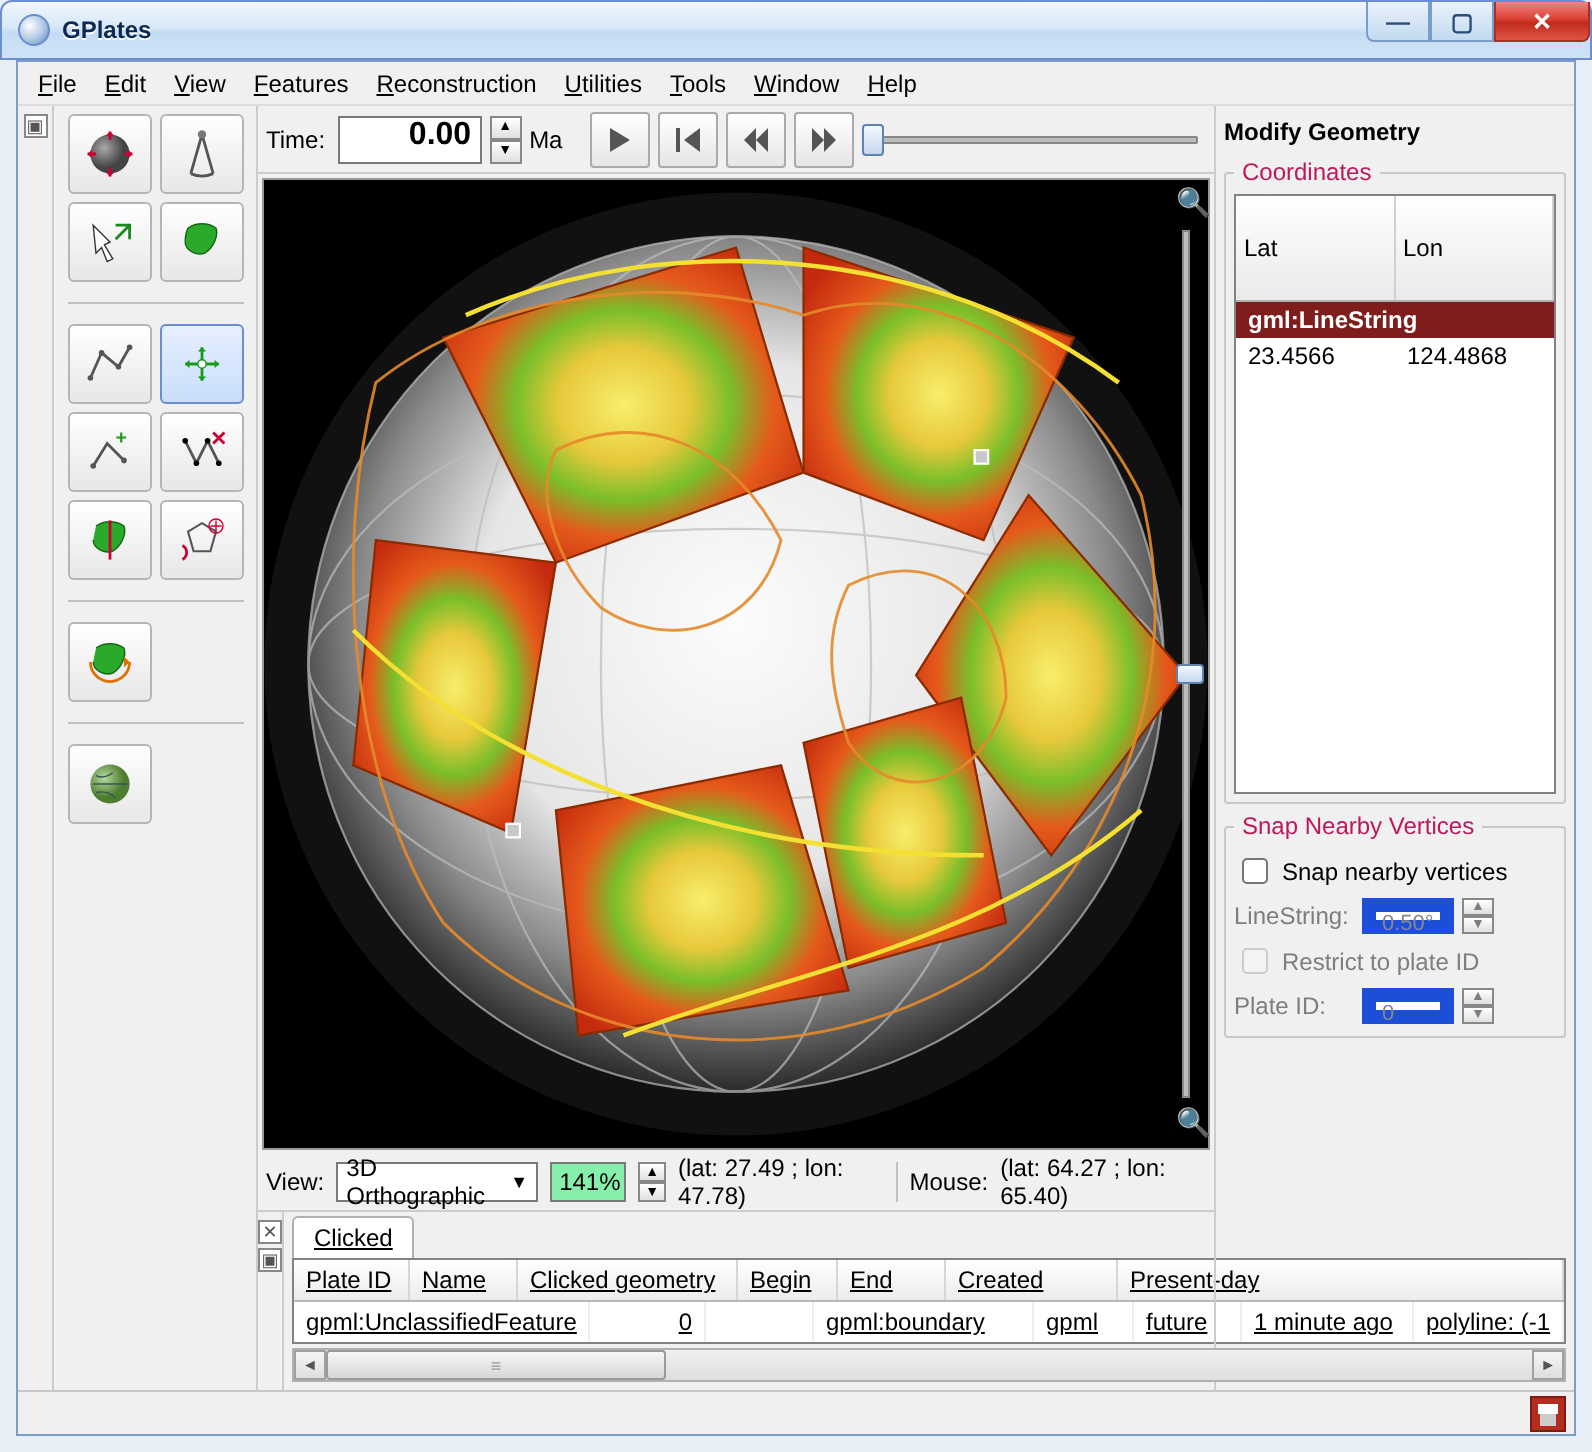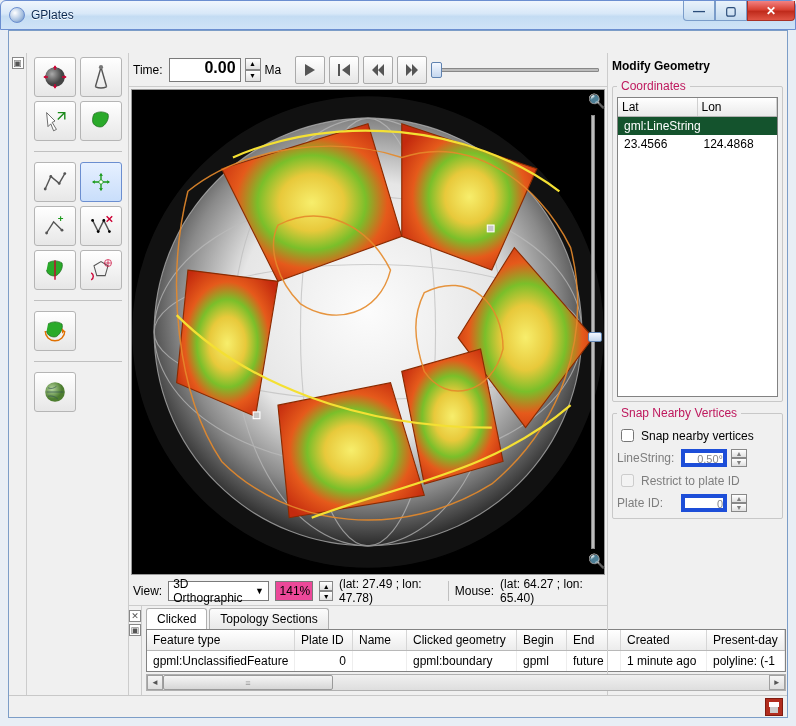--- a/index.html
+++ b/index.html
@@ -2,21 +2,21 @@
 <html><head>
 <meta charset="utf-8">
 <style>
   * { box-sizing: border-box; }
   html, body { margin: 0; padding: 0; font-family: "Segoe UI", Tahoma, sans-serif; font-size: 12px; overflow: hidden; }
   body { width: 796px; height: 726px; background: #e8eef5; }
 
   
   .titlebar { height: 30px; background: linear-gradient(to bottom, #f0f6fd 0%, #d8e8f8 45%, #c4dcf3 55%, #cfe3f7 100%); border: 1px solid #6b8ed0; display: flex; align-items: center; padding: 0 0 0 8px; border-radius: 6px 6px 0 0; position: relative; }
   .titlebar-icon { width: 16px; height: 16px; margin-right: 6px; border-radius: 50%; background: radial-gradient(circle at 35% 35%, #fff, #a7c0e0 60%, #5b82b6); border: 1px solid #6b8ed0; }
-  .titlebar-text { color: #0b2951; font-weight: 400; text-shadow: 0 1px 0 #fff; }
+  .titlebar-text { color: #0b2951; font-weight: 700; text-shadow: 0 1px 0 #fff; }
   .win-controls { position: absolute; right: 0; top: 0; display: flex; }
   .win-btn { width: 32px; height: 20px; border: 1px solid #7a9cc9; border-top: none; display: flex; align-items: center; justify-content: center; font-size: 12px; font-weight: bold; color: #2b4d7a; }
   .win-min { background: linear-gradient(to bottom,#e9f2fb,#c3daef); border-bottom-left-radius: 4px; }
   .win-max { background: linear-gradient(to bottom,#e9f2fb,#c3daef); }
   .win-close { width: 48px; background: linear-gradient(to bottom,#f28282,#d94234 45%,#c02b1c 55%,#e05444); color: #fff; border-color: #a83026; border-bottom-right-radius: 4px; }
 
   
   .client { position: absolute; left: 8px; right: 8px; top: 30px; bottom: 8px; background: #f0f0f0; border: 1px solid #7c9dc7; }
 
   
@@ -55,42 +55,42 @@
   .zoom-btn { position:absolute; right:-1px; width:18px; height:18px; z-index:2; font-size: 14px; text-align:center;}
   .zoom-in { top: 4px; }
   .zoom-out { bottom: 4px; }
   .zoom-slider { position:absolute; right:4px; top:26px; bottom:26px; width:10px; }
   .zoom-slider .vtrack{ width:4px; height:100%; background:#bcbcbc; border:1px solid #888;}
   .zoom-slider .vthumb{ position:absolute; top:50%; left:-3px; width:14px; height:10px; background:linear-gradient(#f4f8ff,#c5d7ee); border:1px solid #5f82b0; border-radius:2px;}
 
   .view-row { height:28px; display:flex; align-items:center; gap:6px; padding: 0 4px;}
   .view-row .combo { width:116px; height:20px; border:1px solid #7a7a7a; background:#fff; display:flex; align-items:center; padding:0 4px; justify-content:space-between;}
   .combo-arrow { font-size:9px;}
-  .zoom-spin { width:44px; height:20px; border:1px solid #7a7a7a; background:#ec4899; text-align:right; padding-right:2px; display:inline-flex; align-items:center; justify-content:flex-end;}
+  .zoom-spin { width:44px; height:20px; border:1px solid #7a7a7a; background:#86efac; text-align:right; padding-right:2px; display:inline-flex; align-items:center; justify-content:flex-end;}
   .view-sep { width:1px; height:20px; background:#c0c0c0;}
 
   
   .right { width:180px; border-left:1px solid #ccc; padding: 4px 4px; display:flex; flex-direction:column; gap:4px;}
   .panel-title { font-weight: 700; padding: 2px 0;}
   fieldset { border:1px solid #c8c8c8; border-radius:2px; padding: 4px; margin:0;}
   legend { padding: 0 4px; color:#be185d;}
   .coord-table { width:100%; border:1px solid #828282; background:#fff; font-size:12px; height: 300px}
   .coord-table .thead { display:flex; background:linear-gradient(#fff,#eaeaea); border-bottom:1px solid #b0b0b0;}
-  .coord-table .th { flex:1; padding:2px 4px; border-right:1px solid #d0d0d0;}
+  .coord-table .th { flex:1; padding:19px 4px; border-right:1px solid #d0d0d0;}
   .coord-table .row { display:flex; }
   .coord-table .cell { flex:1; padding:2px 6px;}
-  .sel-row { background:#14532d; color:#fff;}
+  .sel-row { background:#7f1d1d; color:#fff;font-weight:bold;}
   .right .disabled { color:#7e7e7e;}
-  .num-input { width:46px; height:18px; border:4px solid #1d4ed8; background:#fff; text-align:right; padding-left:3px; font-size:11px; color:#888;}
+  .num-input { width:46px; height:18px; border:7px solid #1d4ed8; background:#fff; text-align:left; padding-left:3px; font-size:11px; color:#888;}
   .check-row { display:flex; align-items:center; gap:4px; padding: 2px 0; font-size: 12px;}
 
   
   .bottom { border-top:1px solid #ccc; display:flex; }
   .bottom .dock-left { width:18px; border-right: 1px solid #ccc;}
-  .bottom-inner { flex:1; display:flex; flex-direction:column; }
+  .bottom-inner { flex:1; display:flex; flex-direction:column;text-decoration:underline; }
   .tabs { display:flex; padding: 2px 4px 0; }
   .tab { padding: 3px 10px; border:1px solid #b0b0b0; border-bottom:none; background:linear-gradient(#fcfcfc,#e8e8e8); margin-right:2px; border-radius:3px 3px 0 0;}
   .tab.active { background:#fff; }
   .grid-table { border:1px solid #828282; margin:0 4px 2px; background:#fff; overflow:hidden; flex:1;}
   .grid-table .thead { display:flex; background:linear-gradient(#fff,#ececec); border-bottom:1px solid #b8b8b8;}
   .grid-table .th { padding:3px 6px; border-right:1px solid #d6d6d6; white-space:nowrap; overflow:hidden;}
   .grid-table .tr { display:flex;}
   .grid-table .td { padding:3px 6px; border-right:1px solid #eee; white-space:nowrap; overflow:hidden;}
   .hscroll { height:17px; background:linear-gradient(#f0f0f0,#dedede); border:1px solid #b0b0b0; margin:0 4px 4px; position:relative;}
   .hscroll .sthumb { position:absolute; left:16px; top:0; bottom:0; width:170px; background:linear-gradient(#f6f6f6,#d6d6d6); border:1px solid #9a9a9a; border-radius:2px; display:flex; align-items:center; justify-content:center; color:#9a9a9a; font-size:9px;}
@@ -110,20 +110,31 @@
   <div class="titlebar-text">GPlates</div>
   <div class="win-controls">
     <div class="win-btn win-min">—</div>
     <div class="win-btn win-max">▢</div>
     <div class="win-btn win-close">✕</div>
   </div>
 </div>
 
 <div class="client">
 
+  <div class="menubar">
+    <span class="menu-item">File</span>
+    <span class="menu-item">Edit</span>
+    <span class="menu-item">View</span>
+    <span class="menu-item">Features</span>
+    <span class="menu-item">Reconstruction</span>
+    <span class="menu-item">Utilities</span>
+    <span class="menu-item">Tools</span>
+    <span class="menu-item">Window</span>
+    <span class="menu-item">Help</span>
+  </div>
 
   <div class="main-layout">
 
     <div class="dock-left">
       <div class="dock-toggle">▣</div>
     </div>
 
     <div class="toolbox">
       <div class="tool-grid">
         <div class="tool">
@@ -349,25 +360,23 @@
       </div>
 
       <div class="bottom">
         <div class="dock-left">
           <div class="dock-toggle">✕</div>
           <div class="dock-toggle">▣</div>
         </div>
         <div class="bottom-inner">
           <div class="tabs">
             <div class="tab active">Clicked</div>
-            <div class="tab">Topology Sections</div>
           </div>
           <div class="grid-table">
             <div class="thead">
-              <div class="th" style="width:148px">Feature type</div>
               <div class="th" style="width:58px">Plate ID</div>
               <div class="th" style="width:54px">Name</div>
               <div class="th" style="width:110px">Clicked geometry</div>
               <div class="th" style="width:50px">Begin</div>
               <div class="th" style="width:54px">End</div>
               <div class="th" style="width:86px">Created</div>
               <div class="th" style="flex:1">Present-day</div>
             </div>
             <div class="tr">
               <div class="td" style="width:148px">gpml:UnclassifiedFeature</div>

